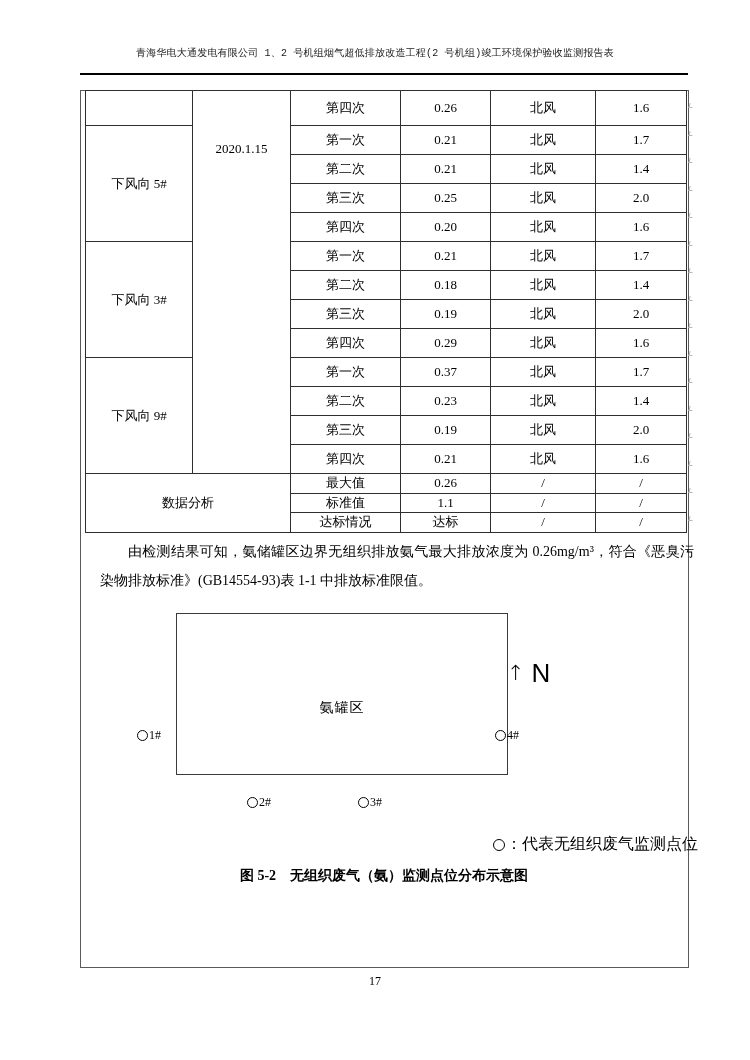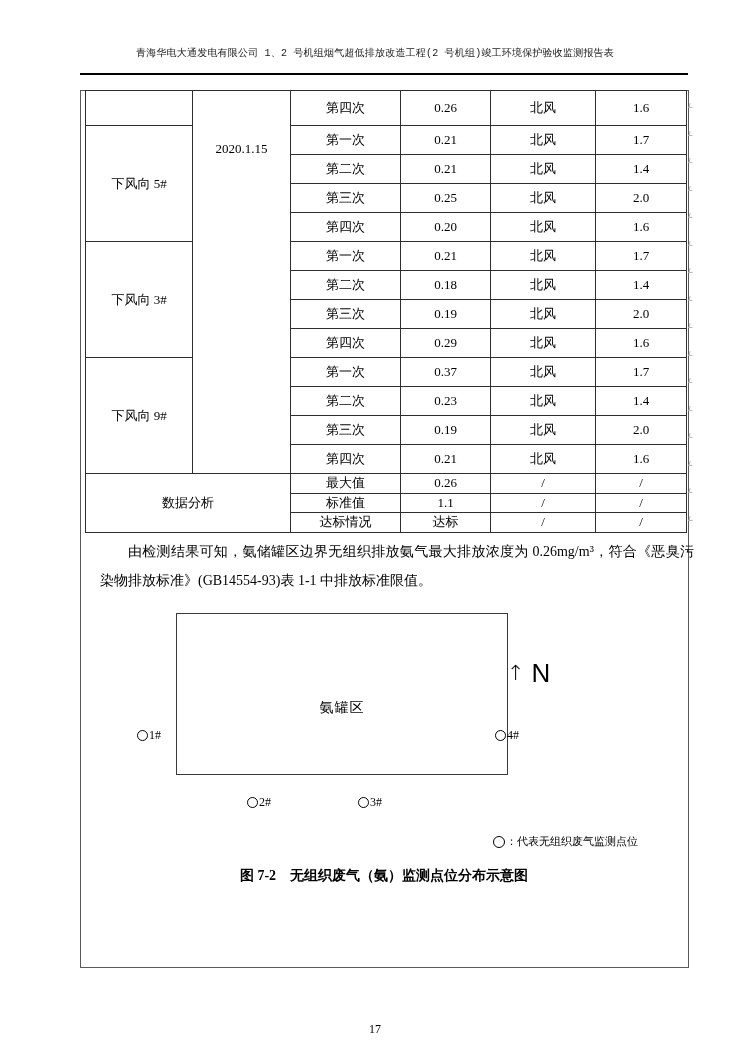--- a/index.html
+++ b/index.html
@@ -42,26 +42,26 @@
   #north-arrow{font-size:21px;line-height:26px;font-family:"DejaVu Sans",sans-serif;font-weight:200;}
   #north-letter{font-size:26px;line-height:26px;margin-left:7px;font-family:"Liberation Sans","DejaVu Sans",sans-serif;}
   .pt-marker{display:flex;align-items:center;font-size:12px;}
   .pt-marker .dot{width:9px;height:9px;border:1px solid #000;border-radius:50%;margin-right:1px;background:#fff;}
   #point-1{top:728px;left:137px;}
   #point-2{top:795px;left:247px;}
   #point-3{top:795px;left:358px;}
   #point-4{top:728px;left:495px;}
 
   
-  #diagram-legend{top:834px;left:493px;display:flex;align-items:center;font-size:11px;}
+  #diagram-legend{top:834px;left:493px;display:flex;align-items:center;font-size:16px;}
   #diagram-legend .dot{width:10px;height:10px;border:1px solid #000;border-radius:50%;margin-right:1px;background:#fff;}
   #figure-caption{top:867px;left:80px;width:608px;text-align:center;font-weight:bold;font-size:14px;}
 
   
-  #page-number{top:974px;left:0;width:750px;text-align:center;font-size:12px;margin-top:48px;}
+  #page-number{top:974px;left:0;width:750px;text-align:center;font-size:12px;}
 </style>
 </head>
 <body>
 
 <div class="abs" id="page-header">青海华电大通发电有限公司 1、2 号机组烟气超低排放改造工程(2 号机组)竣工环境保护验收监测报告表</div>
 <div class="abs" id="header-rule"></div>
 
 <div class="abs" id="doc-frame"></div>
 
 <table class="abs" id="monitoring-table">
@@ -228,15 +228,15 @@
 <div class="abs pt-marker" id="point-4">
   <span class="dot"></span>
   <span>4#</span>
 </div>
 
 <div class="abs" id="diagram-legend">
   <span class="dot"></span>
   <span>：代表无组织废气监测点位</span>
 </div>
 
-<div class="abs" id="figure-caption">图 7-2　无组织废气（氨）监测点位分布示意图</div>
+<div class="abs" id="figure-caption">图 5-2　无组织废气（氨）监测点位分布示意图</div>
 
 <div class="abs" id="page-number">17</div>
 
 </body></html>

